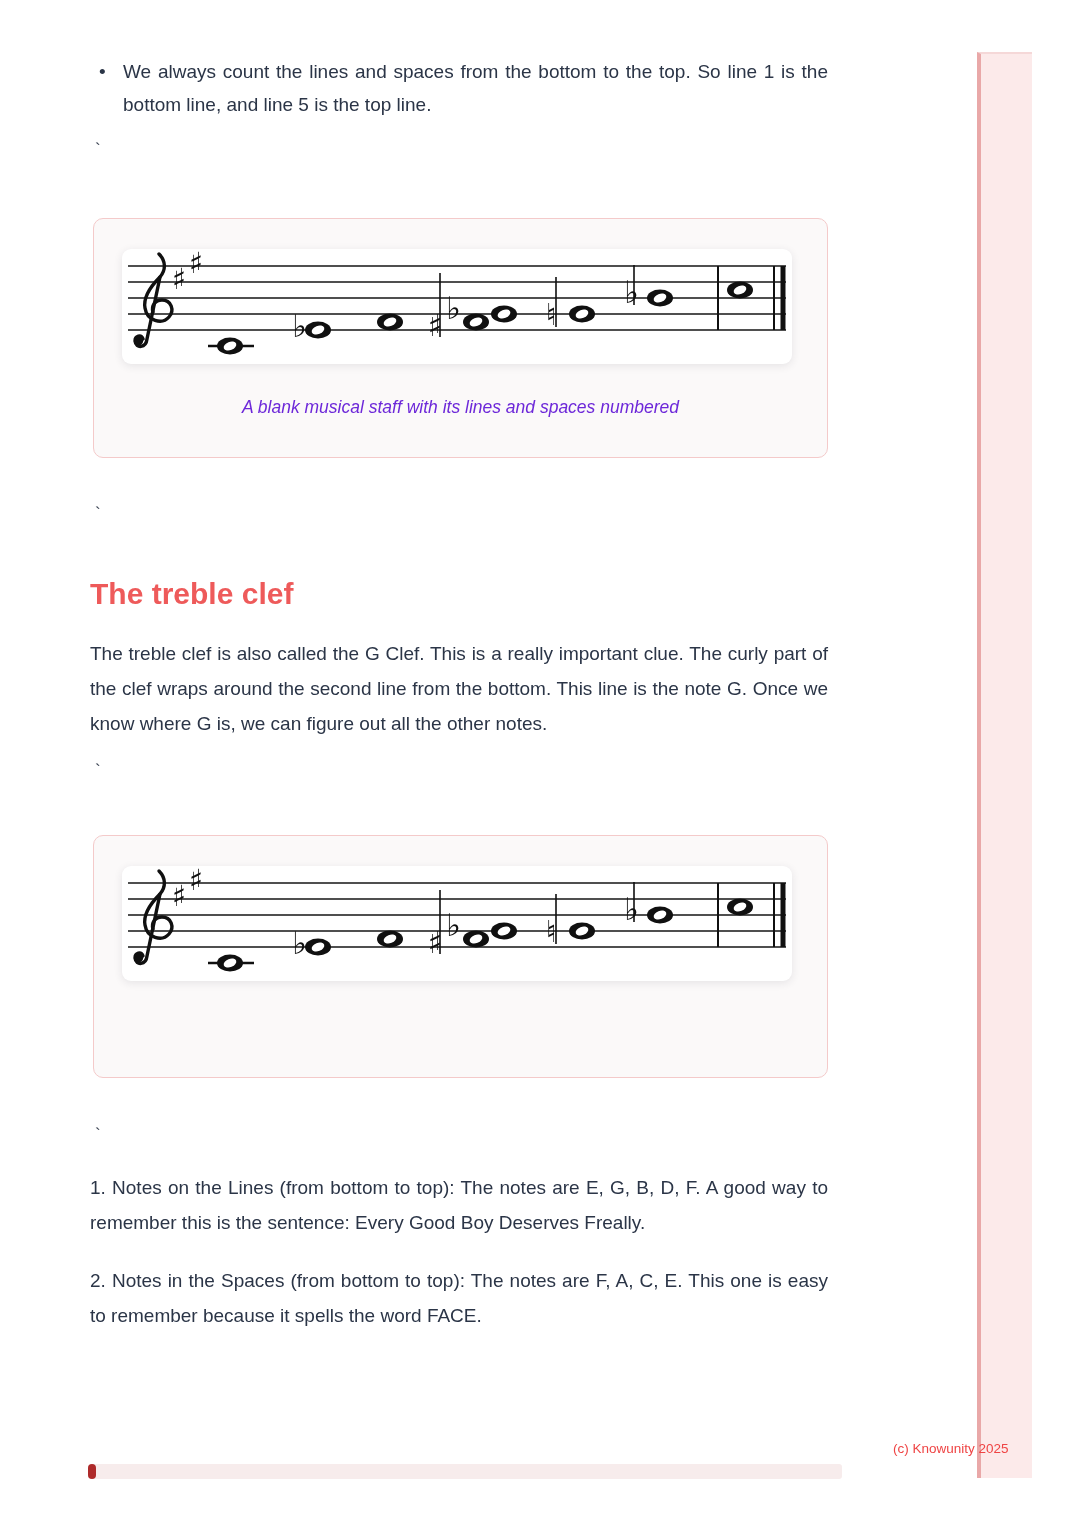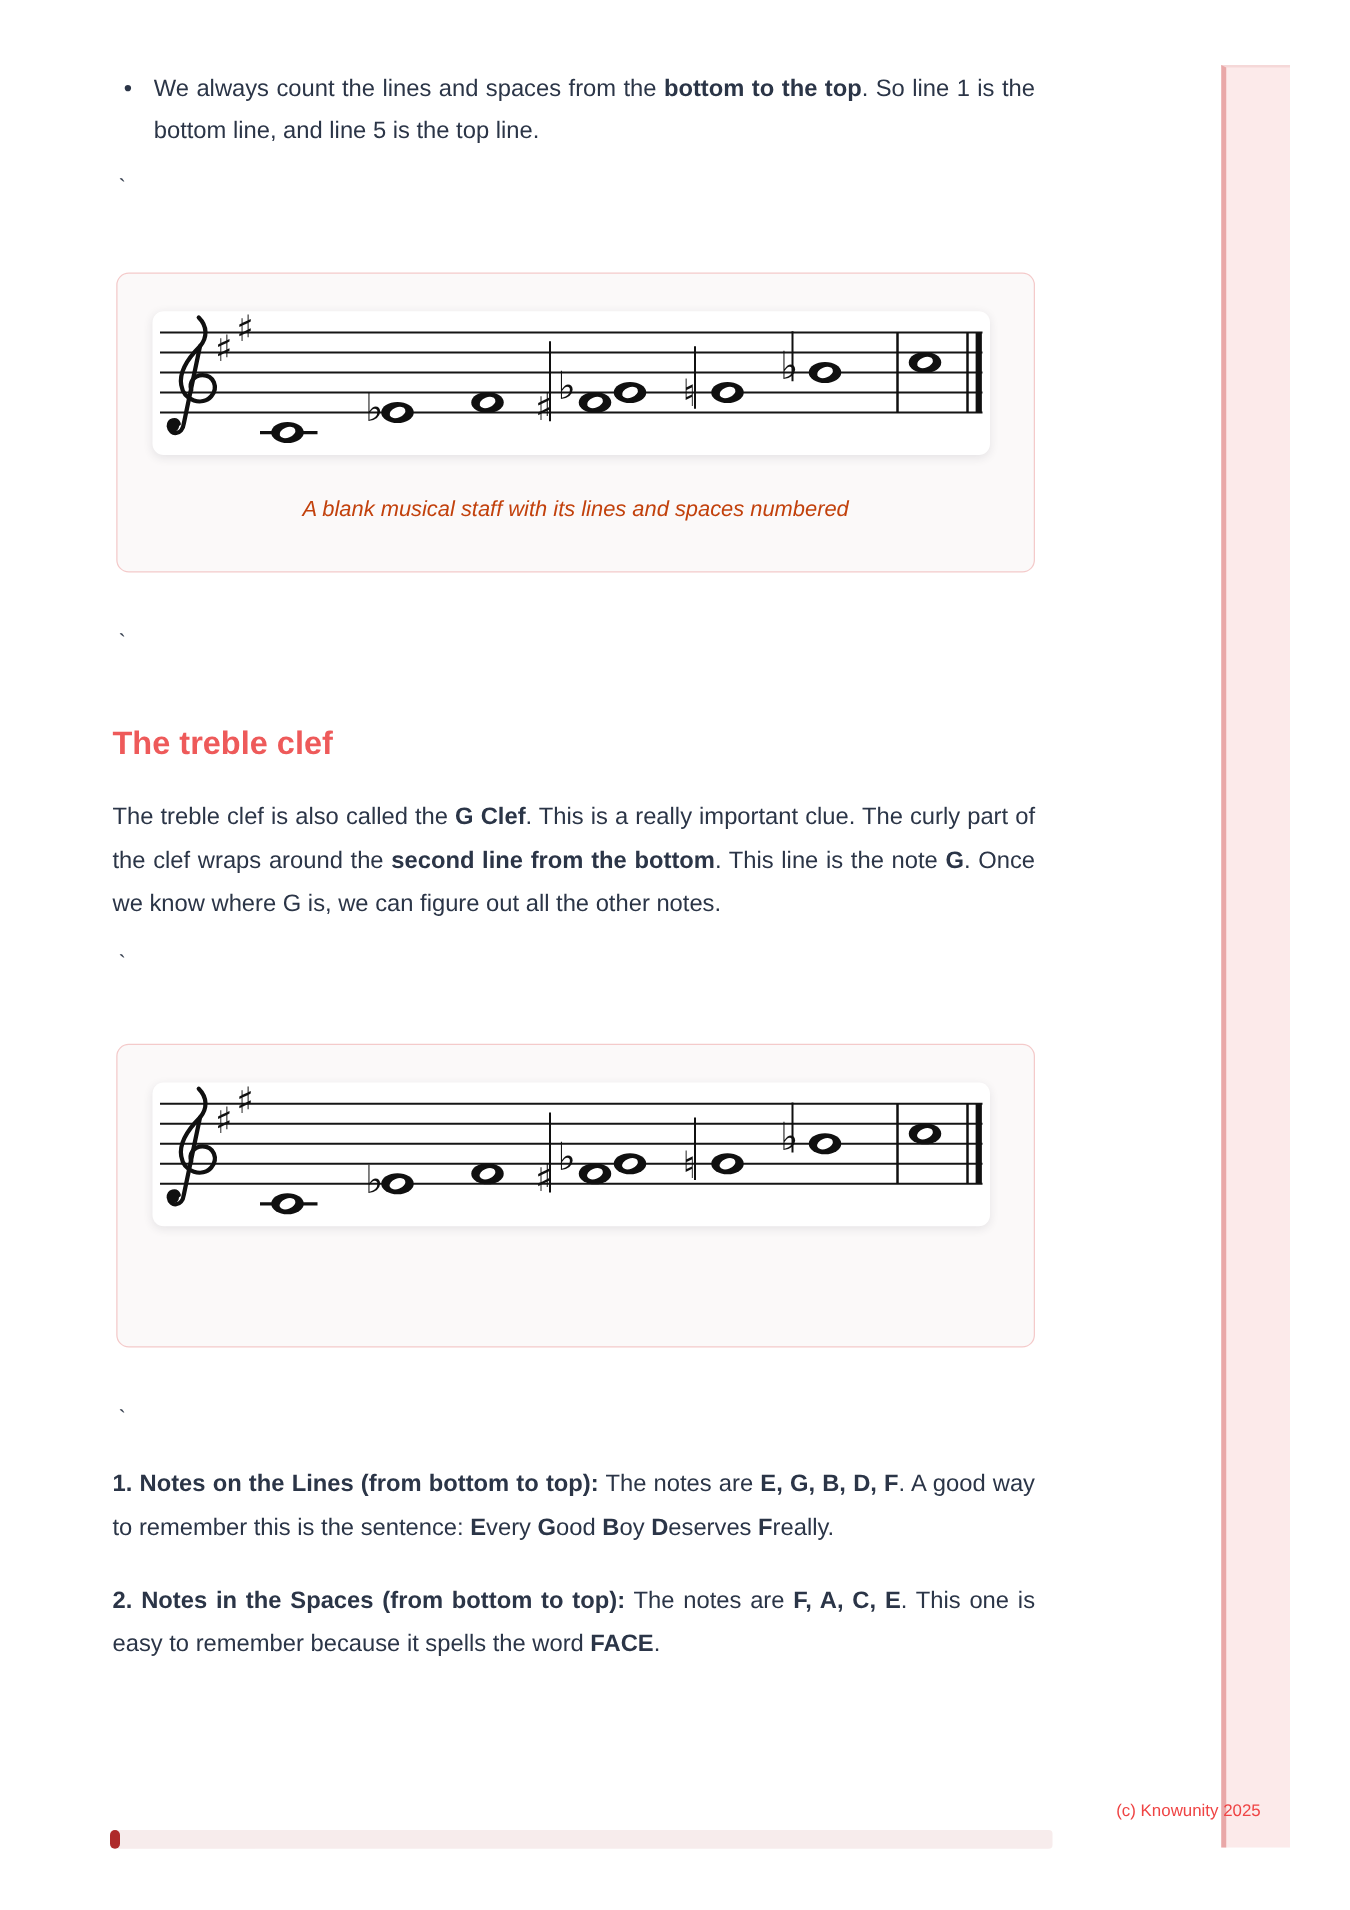--- a/index.html
+++ b/index.html
@@ -12,21 +12,21 @@
     overflow: hidden;
   }
   .content {
     position: absolute; left: 90px; top: 0;
     width: 738px;
   }
   .body-text {
     font-size: 19px; line-height: 33px;
     margin: 0; text-align: justify;
   }
-  b, .bold { font-weight: 700; }
+  b, .bold { font-weight: 400; }
   .bullet-row { display: flex; margin-top: 55px; }
   .bullet-dot {
     flex: none; width: 33px; font-size: 19px; line-height: 33px;
     padding-left: 9px; box-sizing: border-box;
   }
   .bullet-dot::before { content: "\2022"; }
   .tick {
     font-size: 17px; line-height: 22px; height: 22px;
     padding-left: 5px; color: #3a4352;
   }
@@ -50,25 +50,25 @@
     border-radius: 9px;
     box-shadow: 0 2px 8px rgba(40,40,60,0.10);
     overflow: hidden;
   }
   .fig-caption {
     margin-top: 31px;
     text-align: center;
     font-style: italic;
     font-size: 17.5px;
     line-height: 24px;
-    color: #c2410c;
+    color: #6d28d9;
   }
   h2.section-heading {
     margin: 53px 0 0 0;
-    font-size: 26px; line-height: 32px;
+    font-size: 30px; line-height: 32px;
     font-weight: 700;
     color: #ee5a5a;
   }
   .para-intro { margin-top: 26px; line-height: 35px; }
   .para-rhymes { margin-top: 36px; }
   .para-item1 { margin-top: 24px; line-height: 35px; }
   .para-item2 { margin-top: 23px; line-height: 35px; }
   .side-bar {
     position: absolute;
     left: 977px; top: 52px;

